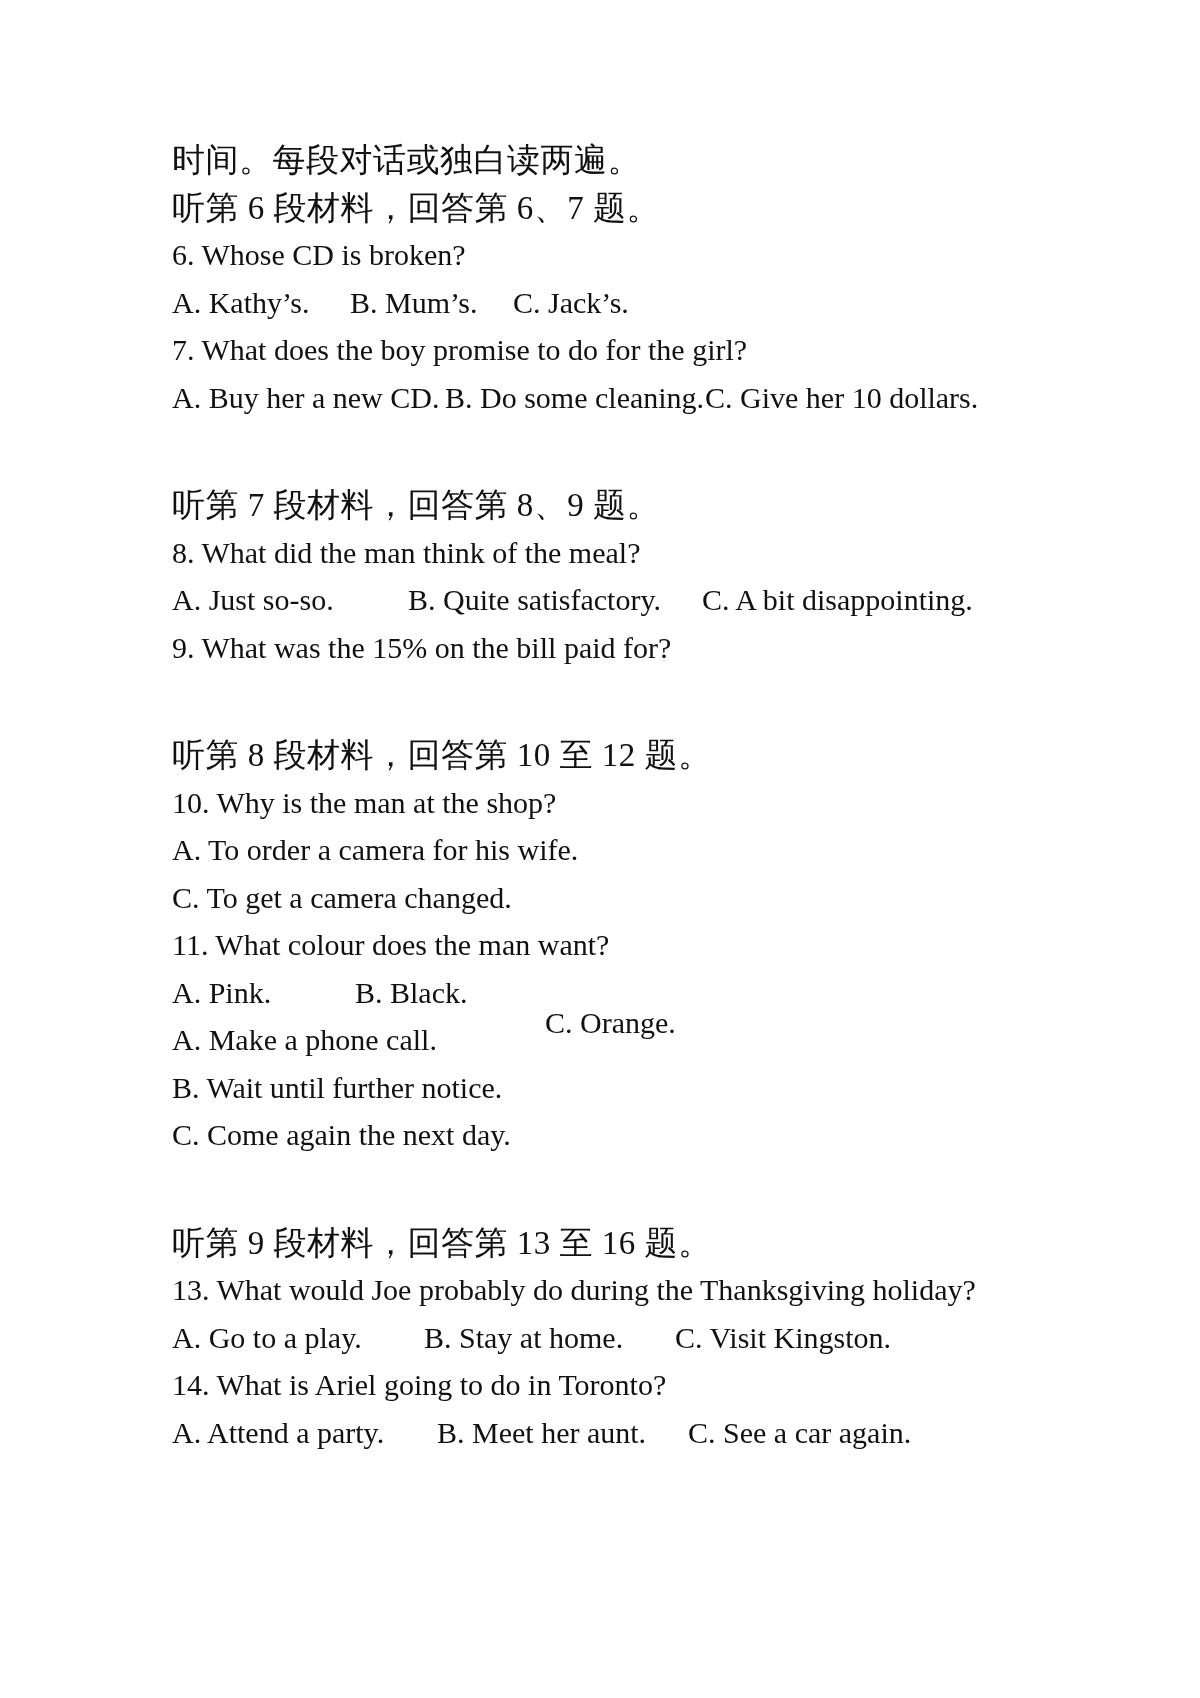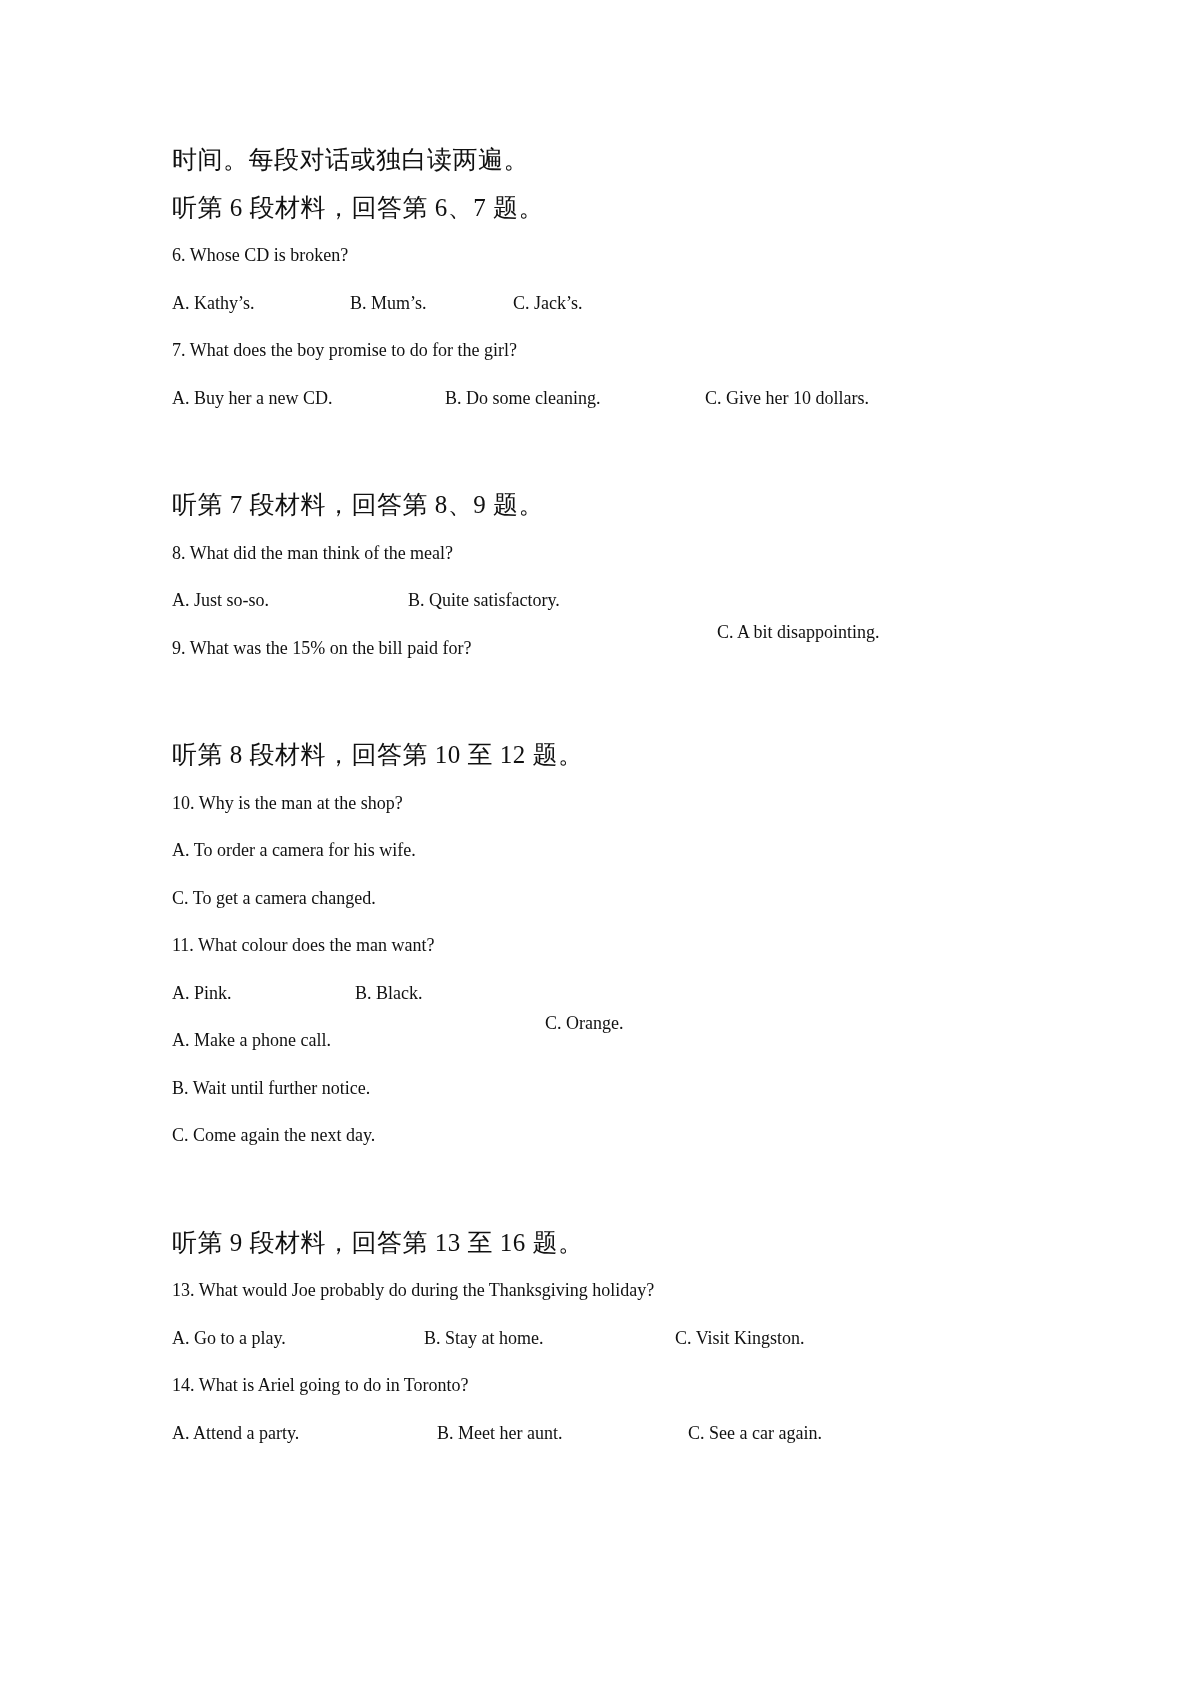--- a/index.html
+++ b/index.html
@@ -19,34 +19,34 @@
   }
   .content {
     position: absolute;
     left: 172px;
     top: 143px;
     width: 860px;
   }
   .line {
     height: 47.5px;
     line-height: 34px;
-    font-size: 18px;
+    font-size: 30px;
     white-space: nowrap;
   }
   .cn {
-    font-size: 25px;
+    font-size: 33px;
     letter-spacing: 0.5px;
   }
   .sect-gap { height: 60px; }
   
   .orow { position: relative; }
   .orow .ob, .orow .oc { position: absolute; top: 0; }
   .r6  .ob { left: 178px; }  .r6  .oc { left: 341px; }
   .r7  .ob { left: 273px; }  .r7  .oc { left: 533px; }
-  .r8  .ob { left: 236px; }  .r8  .oc { left: 545px; margin-top: 32px; }
+  .r8  .ob { left: 236px; }  .r8  .oc { left: 530px; }
   .r9  .ob { left: 228px; }  .r9  .oc { left: 478px; }
   .r11 .ob { left: 183px; }  .r11 .oc { left: 373px; margin-top: 30px; }
   .r13 .ob { left: 252px; }  .r13 .oc { left: 503px; }
   .r14 .ob { left: 265px; }  .r14 .oc { left: 516px; }
 </style>
 </head>
 <body>
 
 <div class="page">
   <div class="content">

